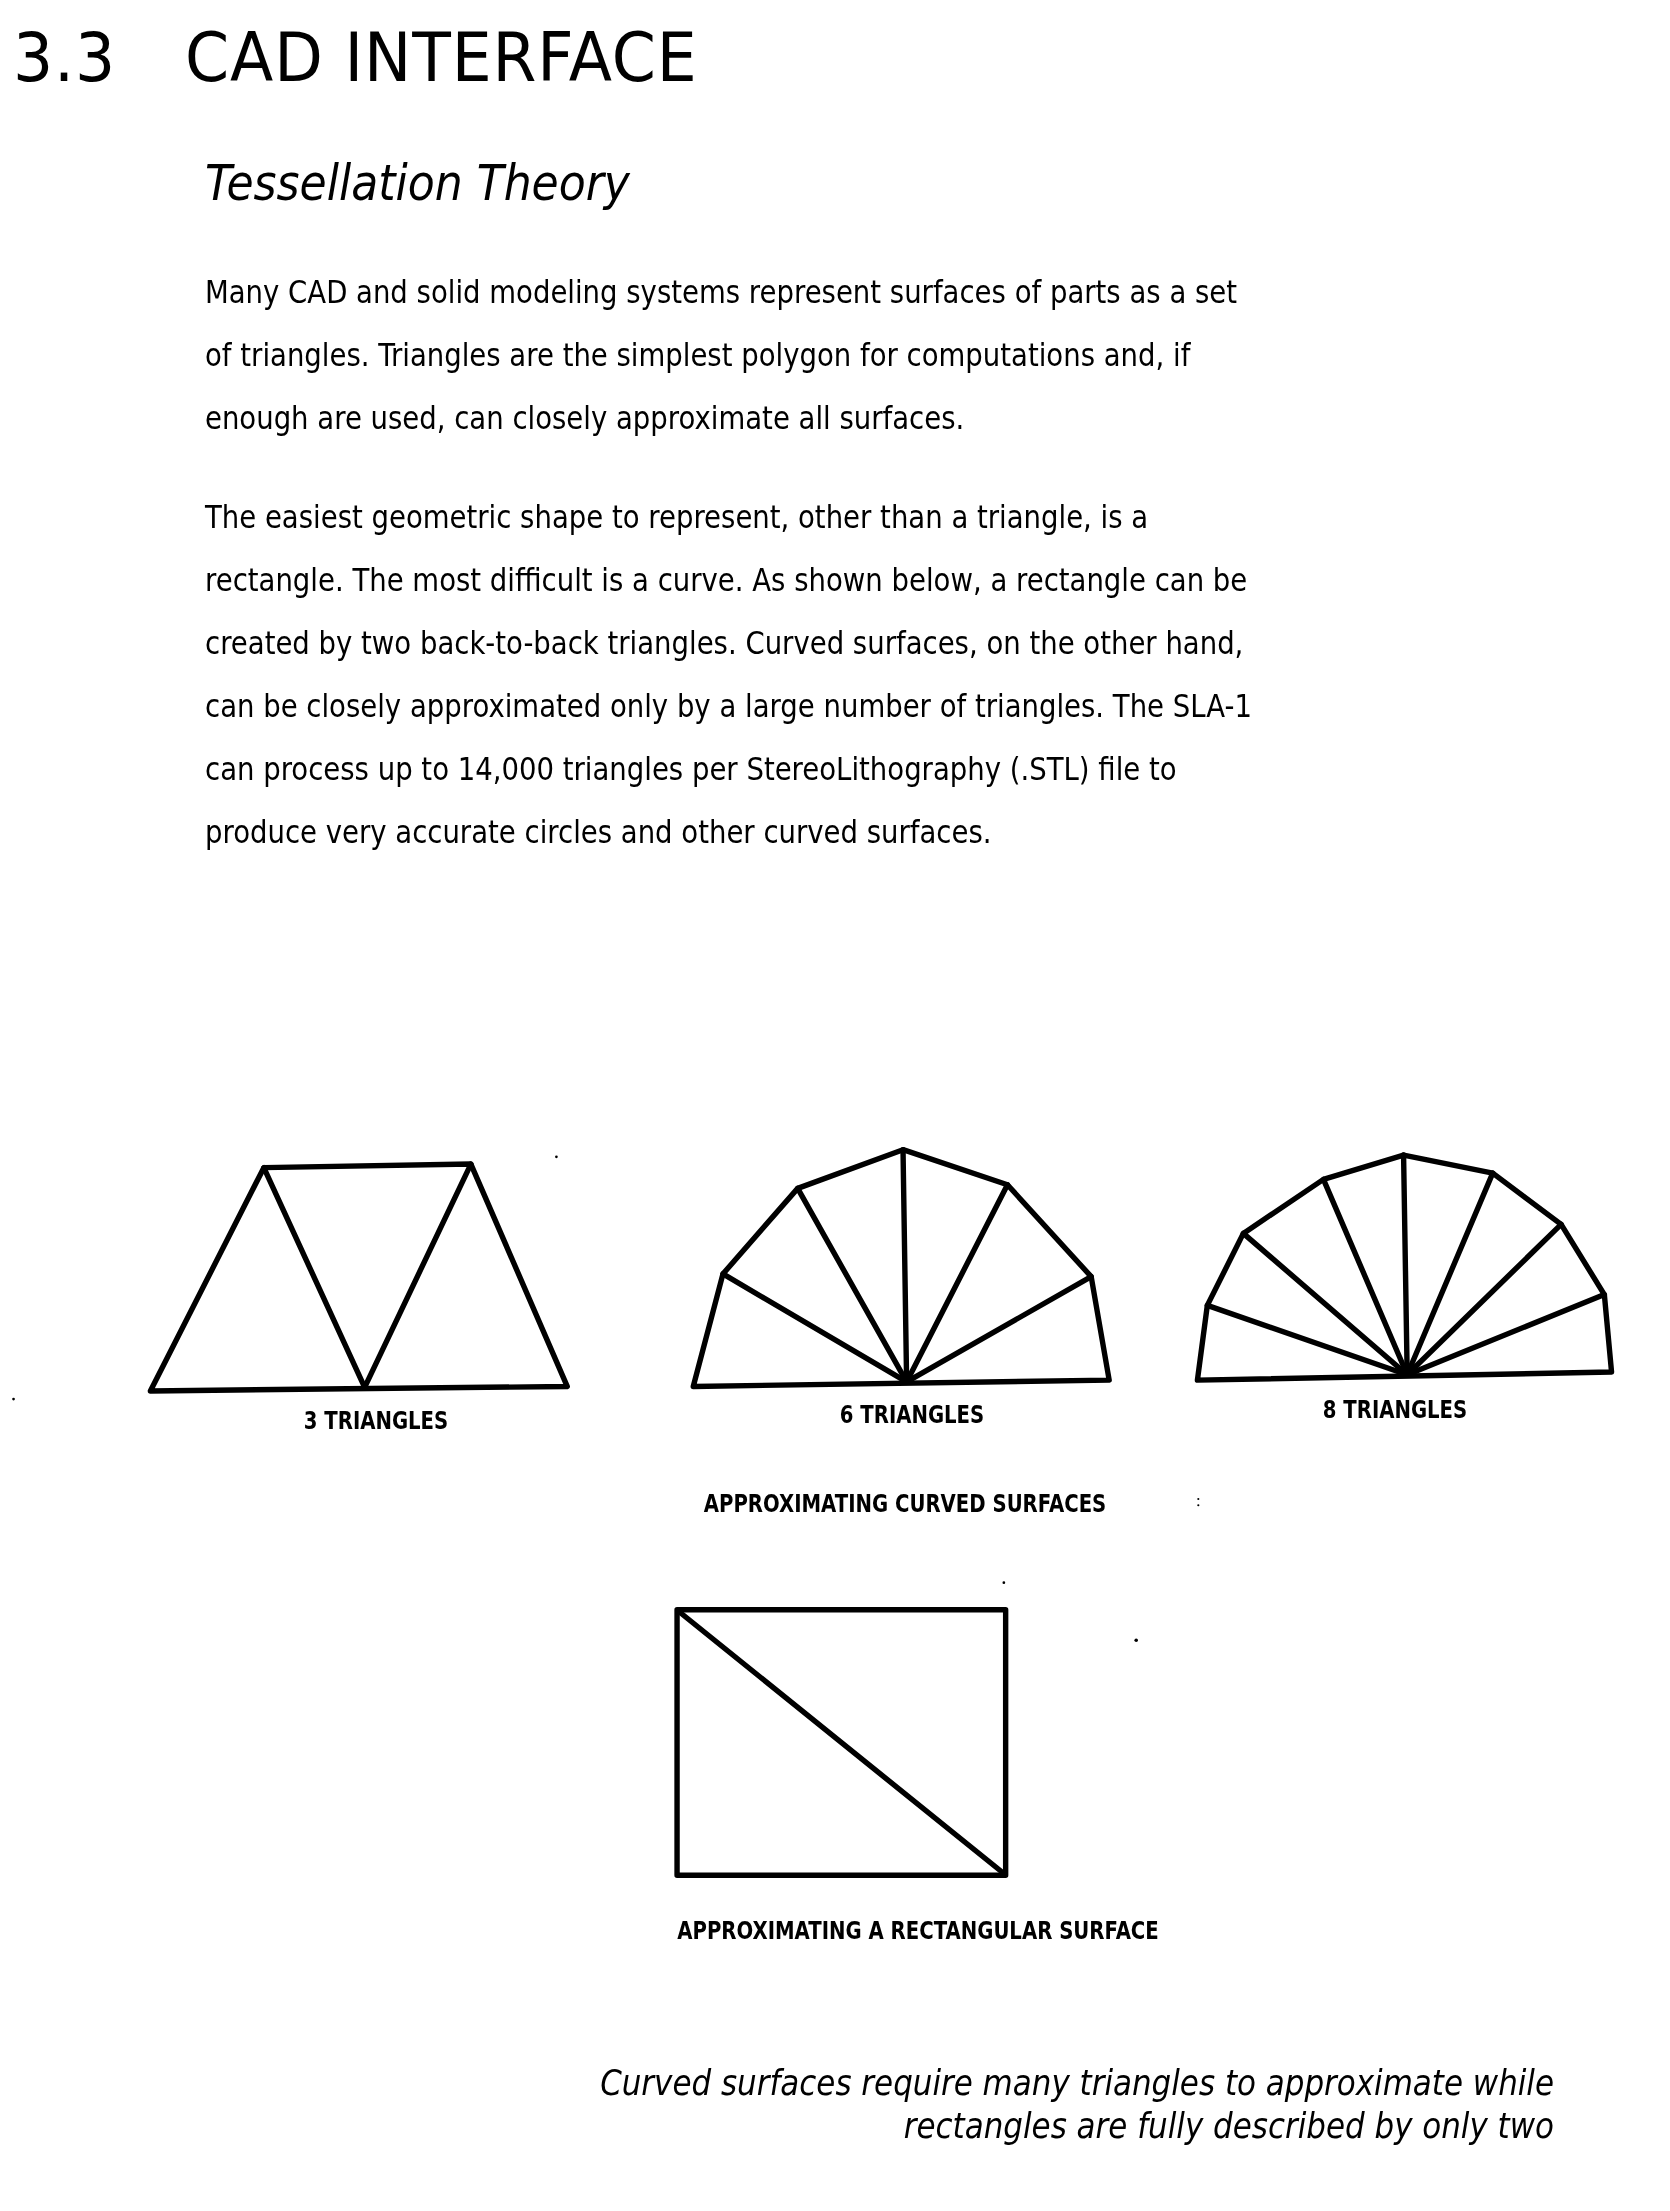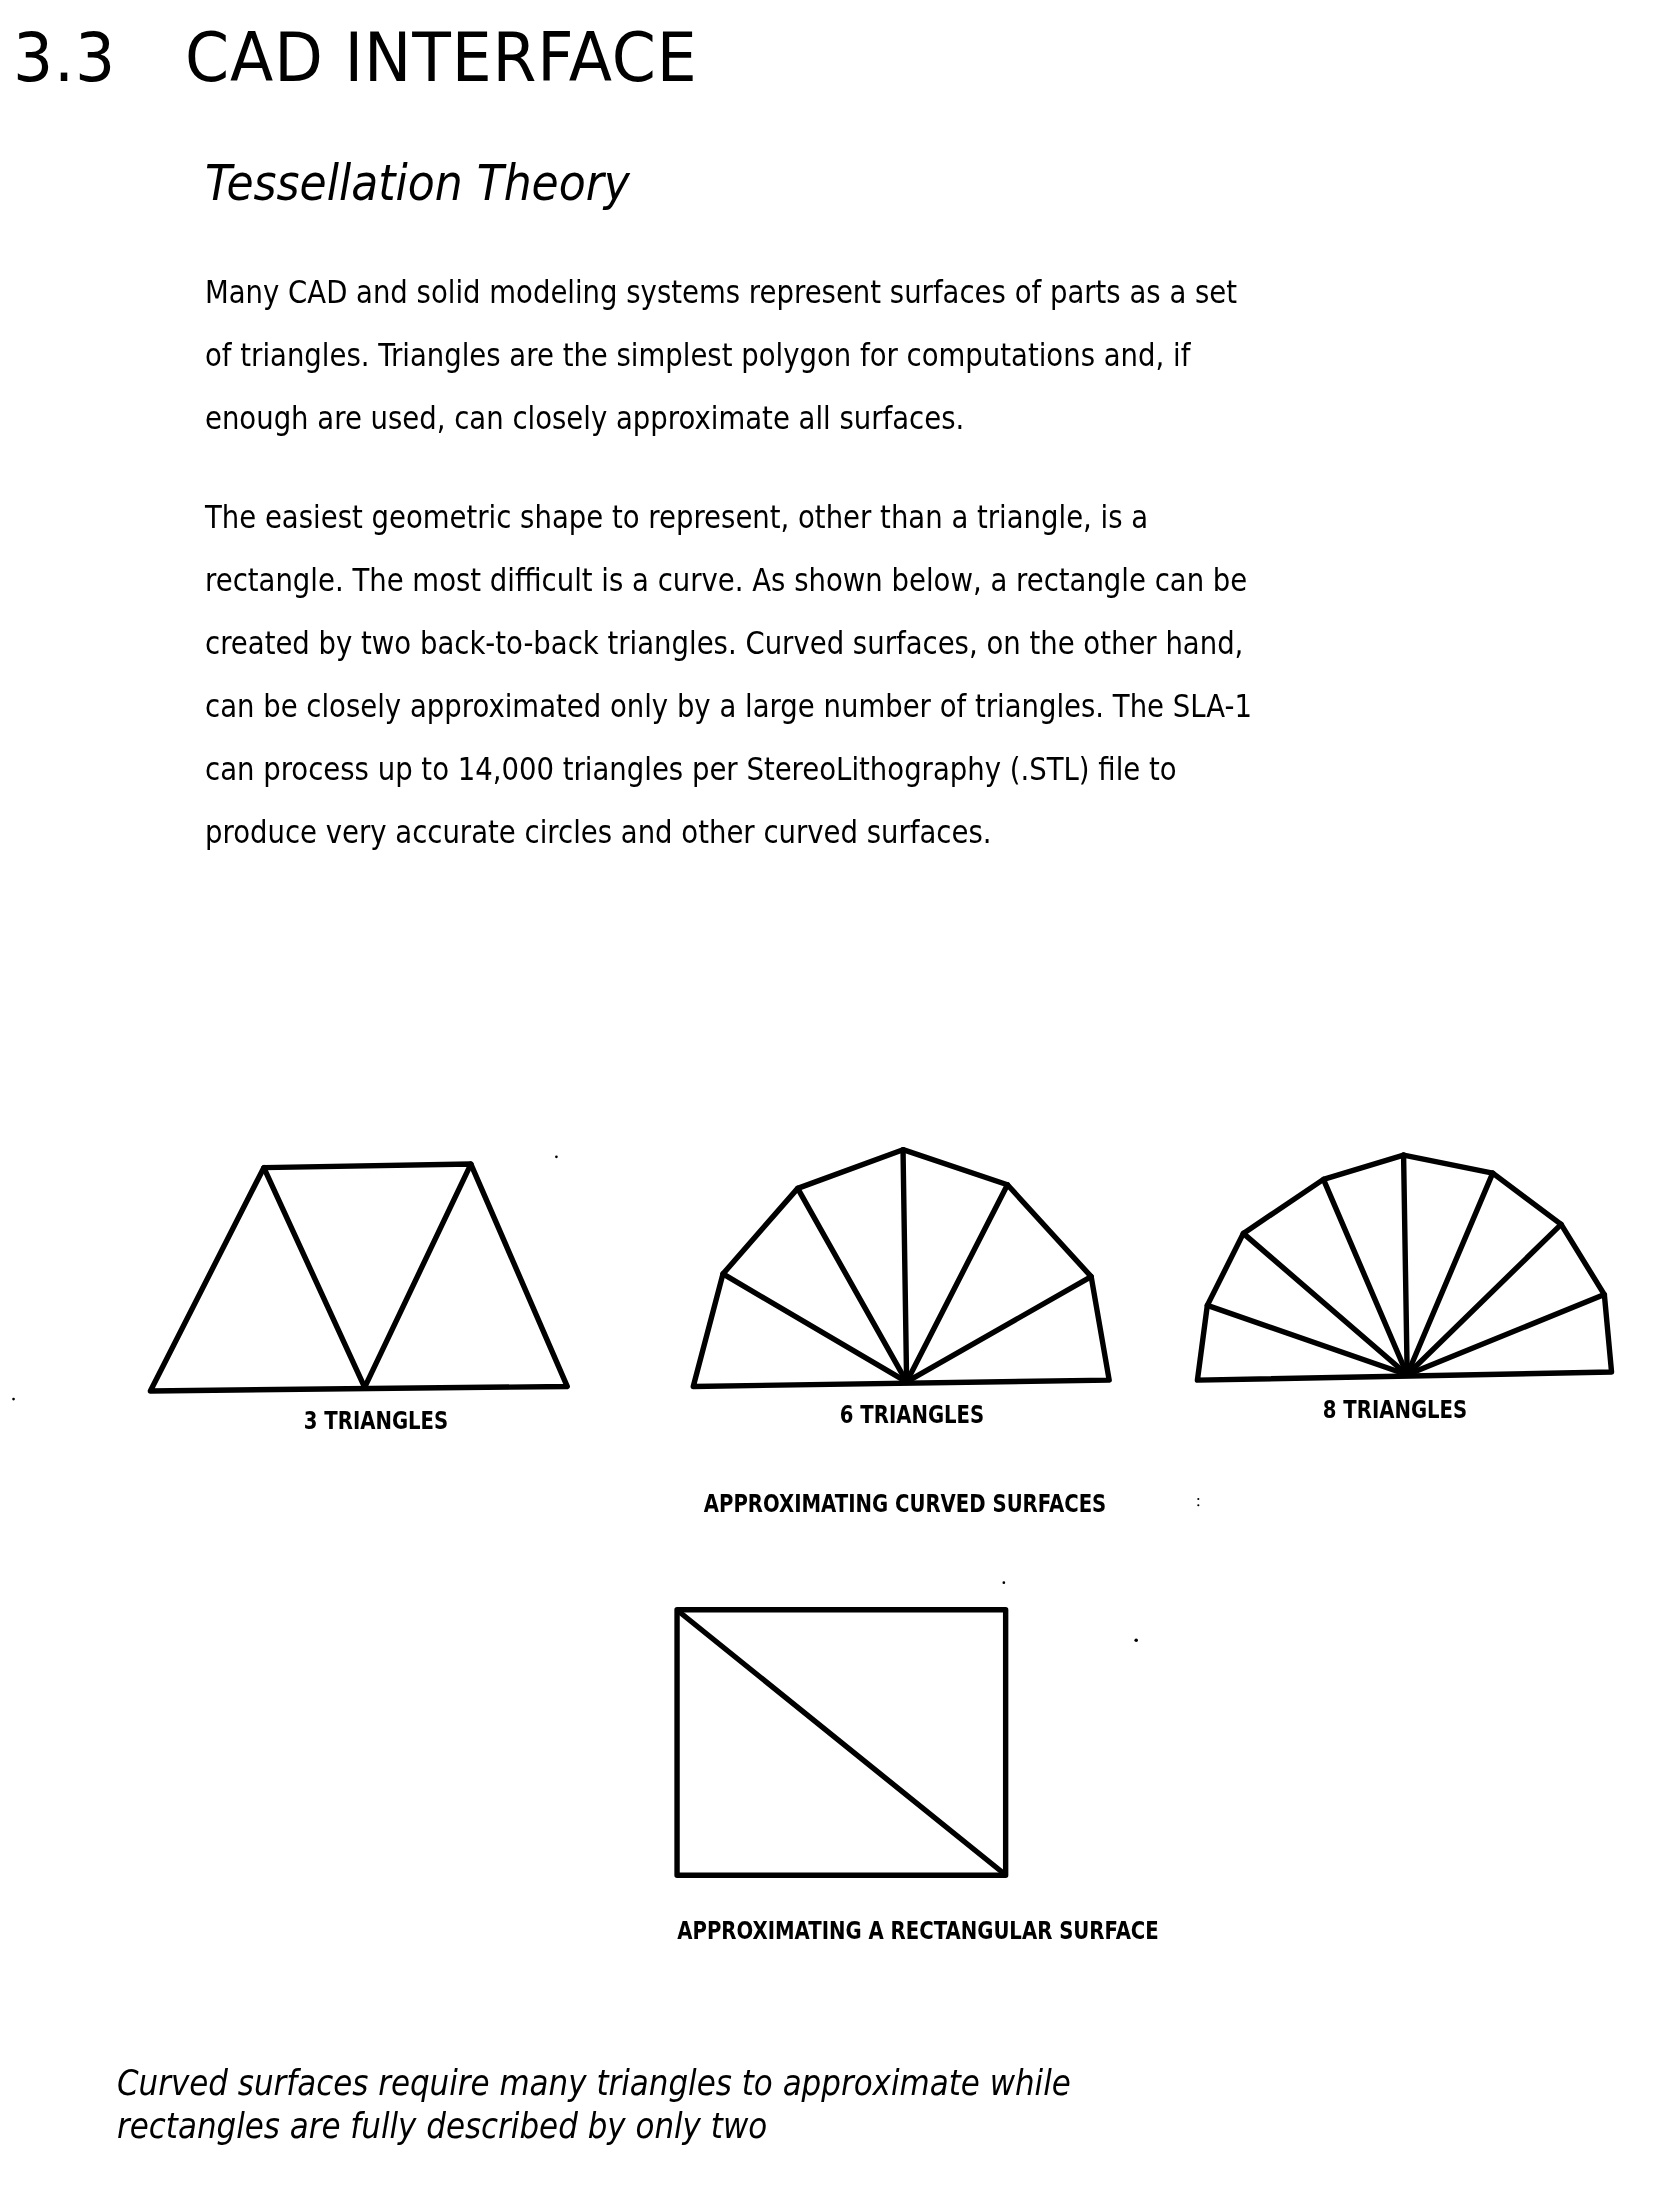--- a/index.html
+++ b/index.html
@@ -7,21 +7,21 @@
   .abs { position: absolute; }
   #section-heading { left: 12.6px; top: 18px; font-size: 68px; font-weight: normal; letter-spacing: 0.9px; white-space: nowrap; font-family: "DejaVu Sans", sans-serif; transform: scaleX(0.93); transform-origin: left top; }
   #section-heading .num { display: inline-block; width: 185px; }
   #subheading { left: 205px; top: 155px; font-size: 49px; font-style: italic; white-space: nowrap; font-family: "DejaVu Sans", sans-serif; transform: scaleX(0.9); transform-origin: left top; }
   .para { left: 205px; width: 1404px; font-size: 32px; line-height: 63px; font-family: "DejaVu Sans", sans-serif; transform: scaleX(0.86); transform-origin: left top; }
   .para .line { display: block; white-space: nowrap; }
   #para-1 { top: 261px; }
   #para-2 { top: 486px; }
   .caption { font-weight: bold; font-size: 24px; white-space: nowrap; font-family: "DejaVu Sans", sans-serif; transform: translateX(-50%) scaleX(0.82); transform-origin: center top; }
   #fig-svg { left: 0; top: 0; width: 1671px; height: 2212px; }
-  #closing { left: 0; width: 1671px; top: 2061px; text-align: left; font-style: italic; font-size: 36px; line-height: 43px; font-family: "DejaVu Sans", sans-serif; }
+  #closing { left: 0; width: 1671px; top: 2061px; text-align: right; font-style: italic; font-size: 36px; line-height: 43px; font-family: "DejaVu Sans", sans-serif; }
   #closing .line { display: block; transform: scaleX(0.86); transform-origin: center top; }
 </style>
 </head>
 <body>
 
 <div id="section-heading" class="abs">
   <span class="num">3.3</span><span>CAD INTERFACE</span>
 </div>
 
 <div id="subheading" class="abs">Tessellation Theory</div>

